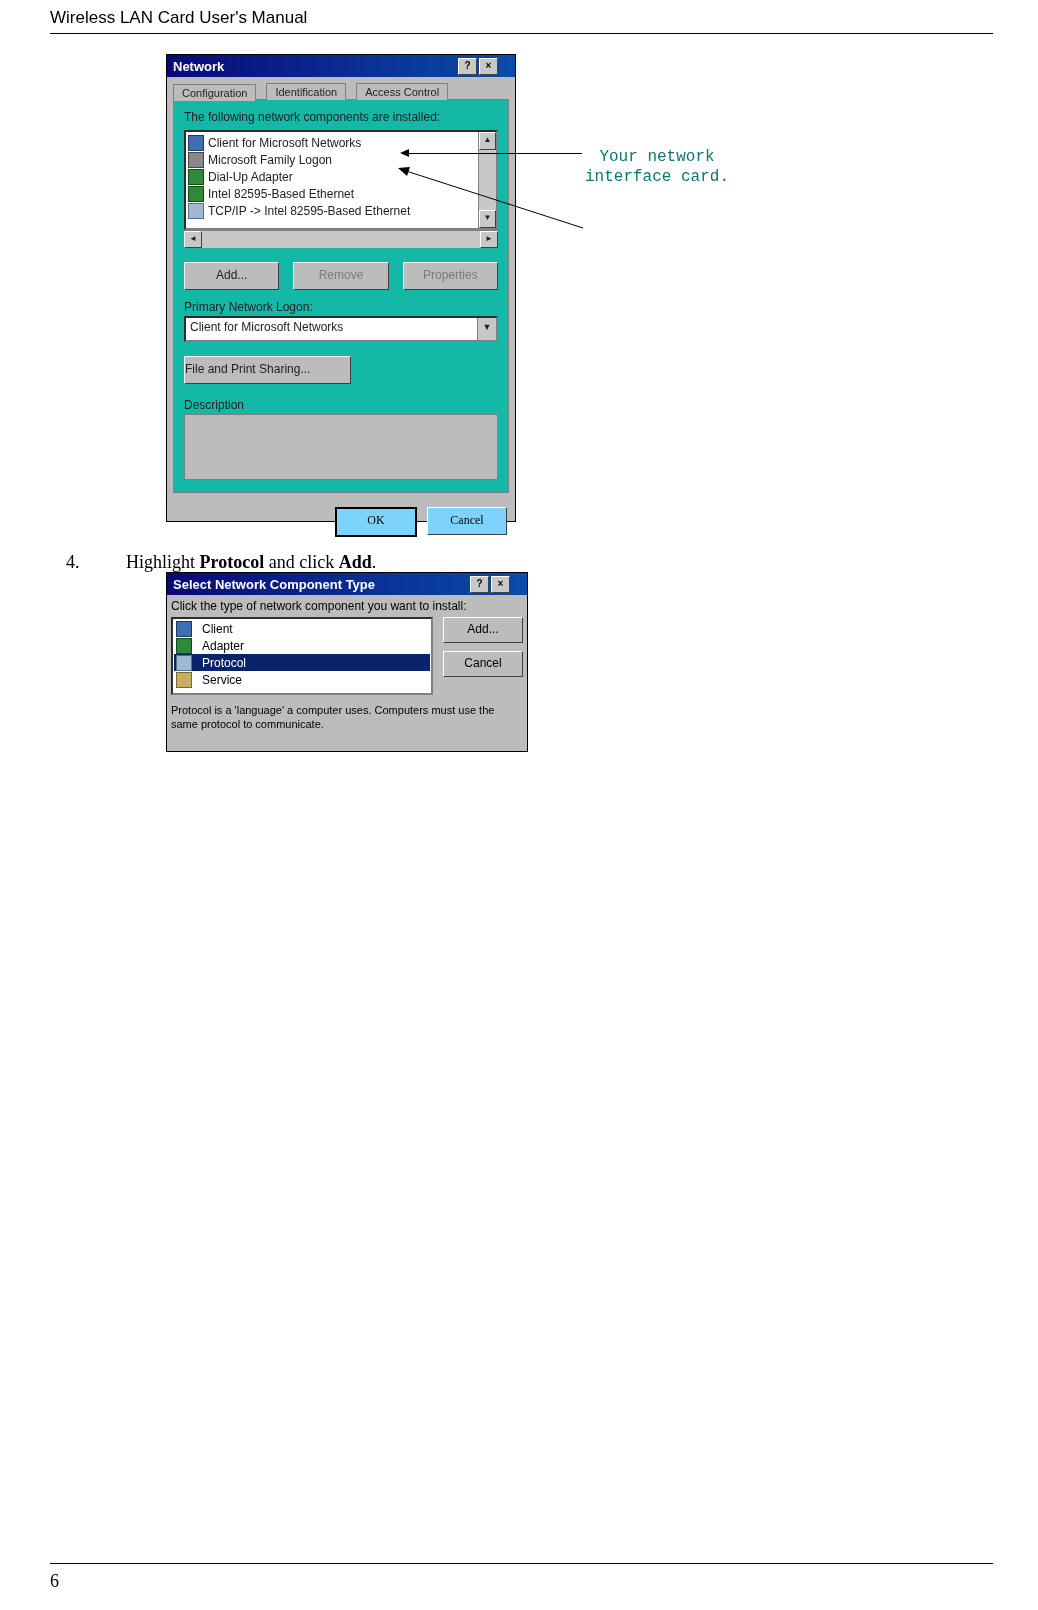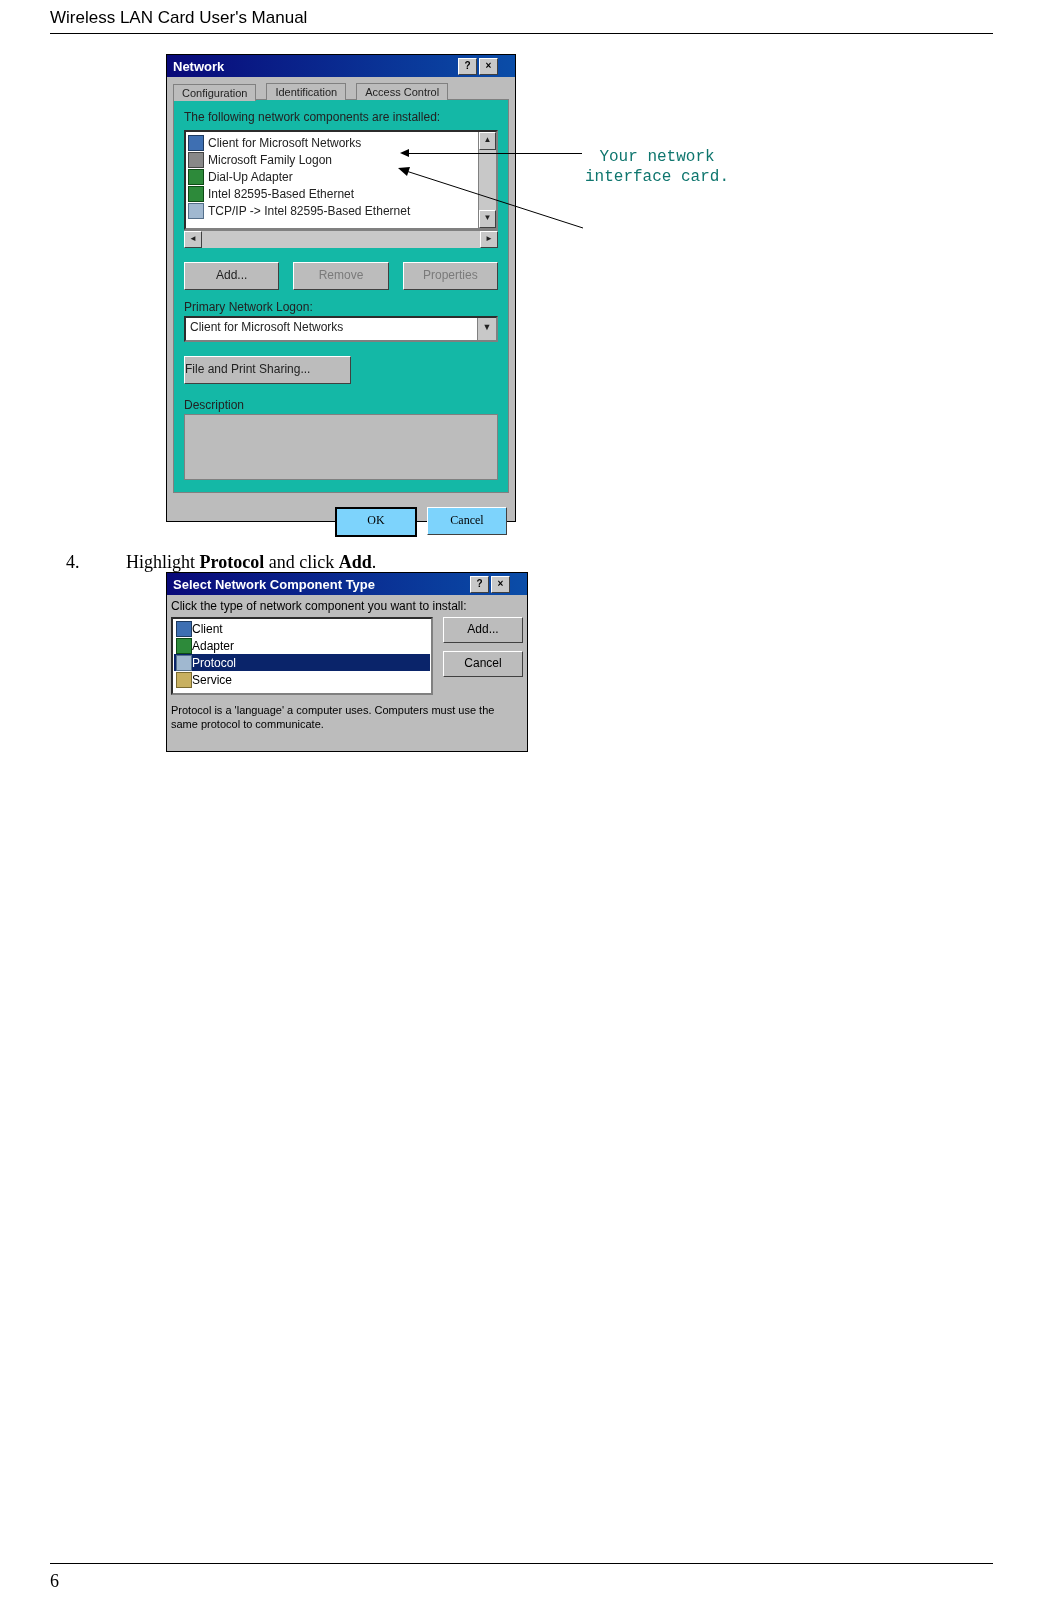--- a/index.html
+++ b/index.html
@@ -283,21 +283,21 @@
   .type-list {
     flex:1;
     background:#fff;
     border: 2px inset #808080;
     height: 72px;
     padding: 1px;
   }
   .type-item {
     display:flex;
     align-items:center;
-    gap:0;
+    gap:10px;
     font-size:12px;
     height:17px;
     padding-left:2px;
   }
   .type-item.selected {
     background:#0a246a;
     color:#fff;
   }
   .type-icon {
     width:14px; height:14px; display:inline-block;

